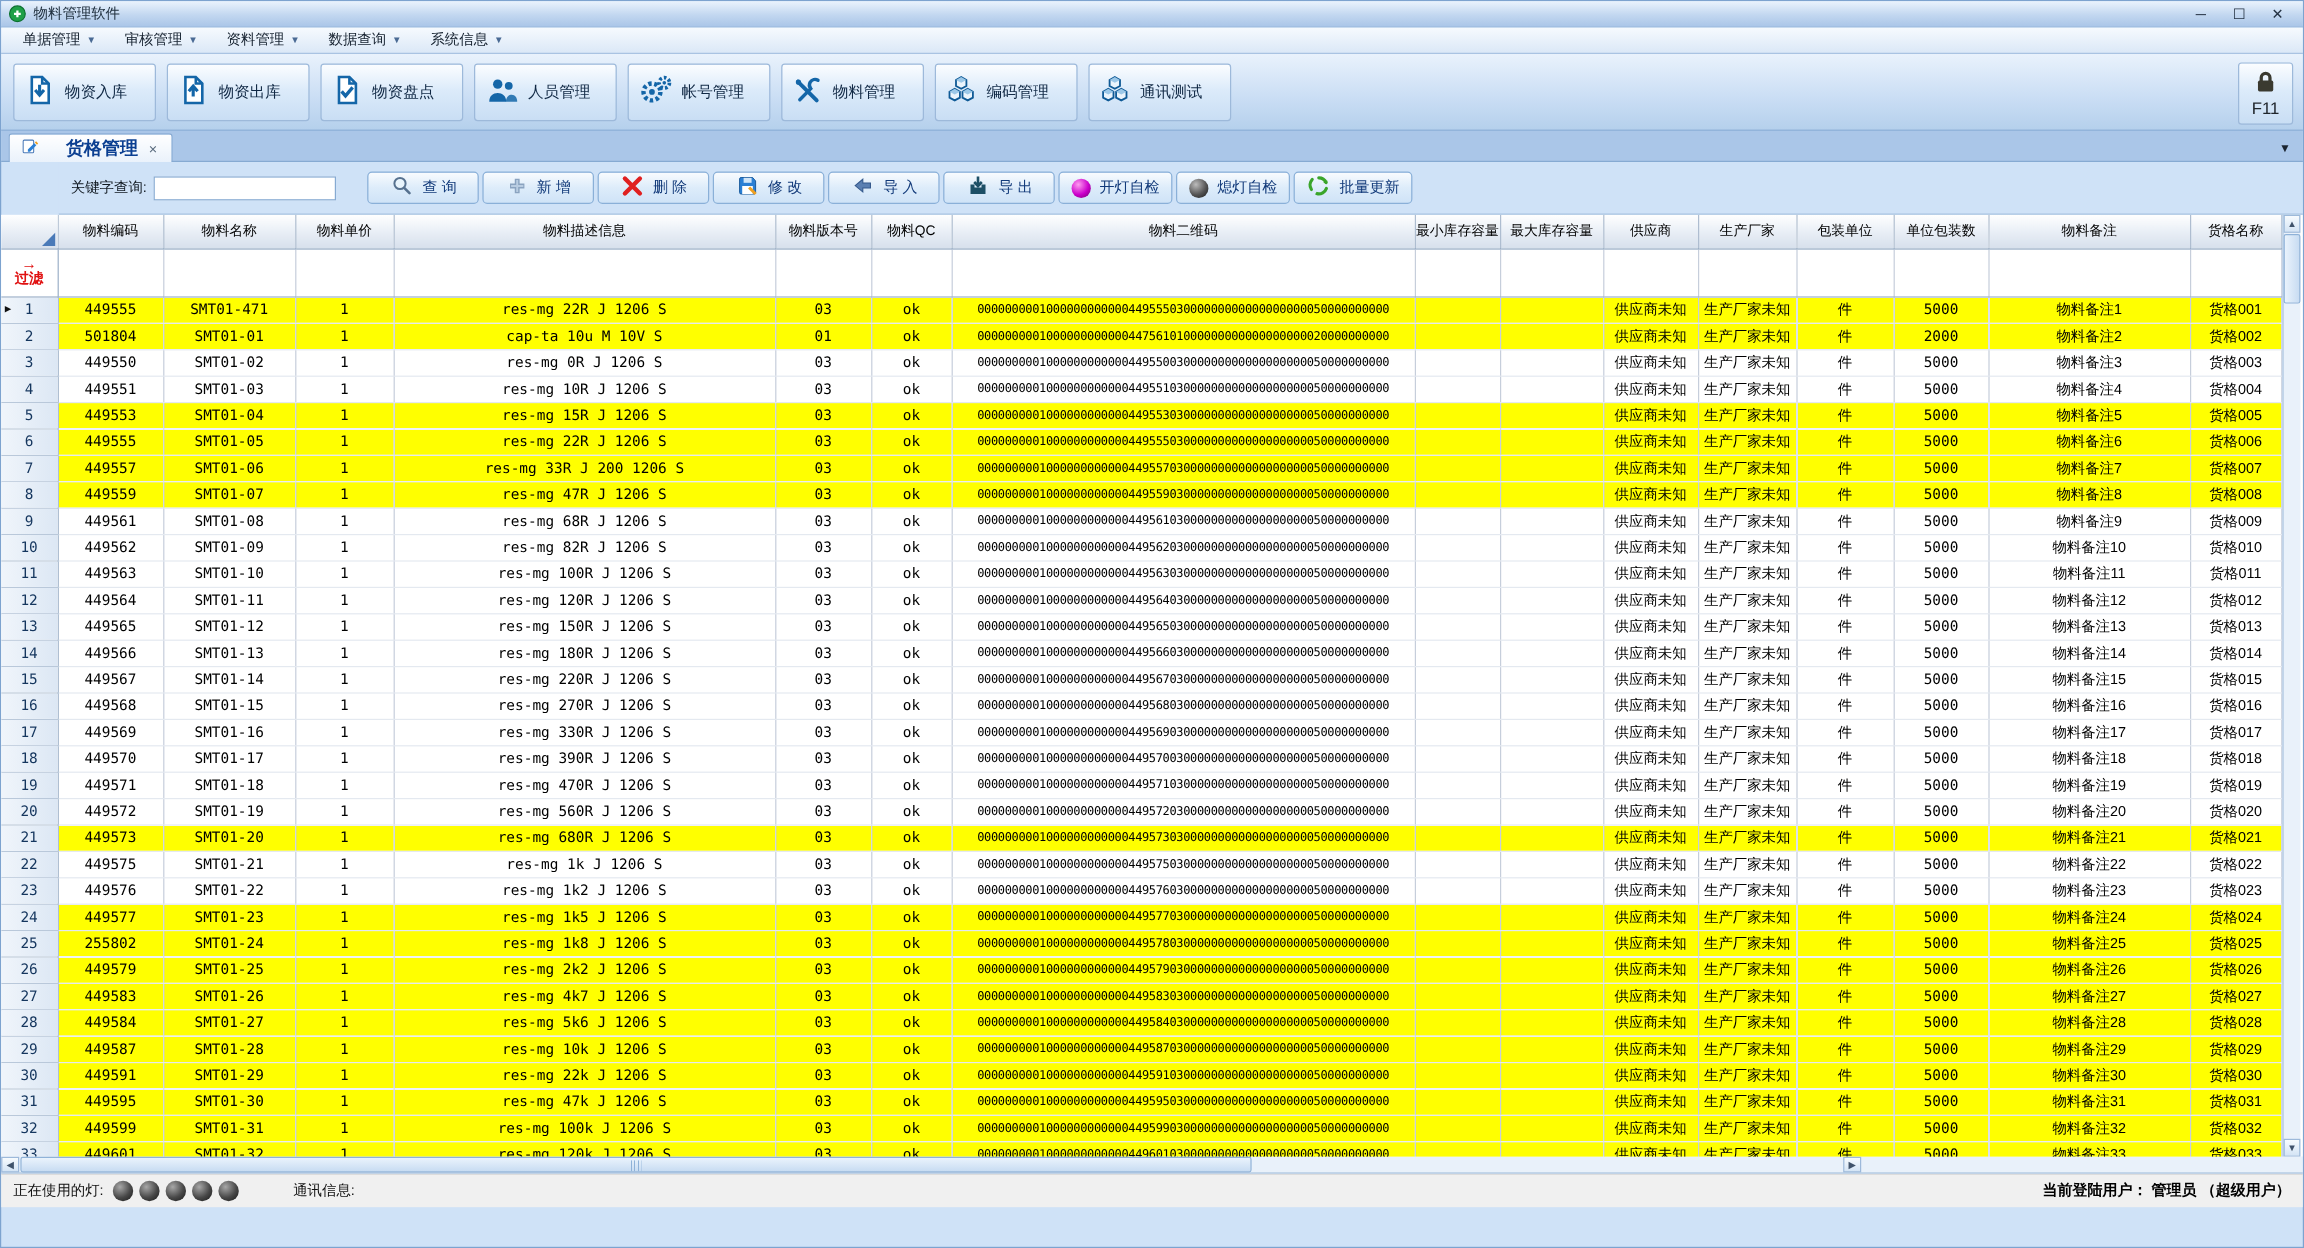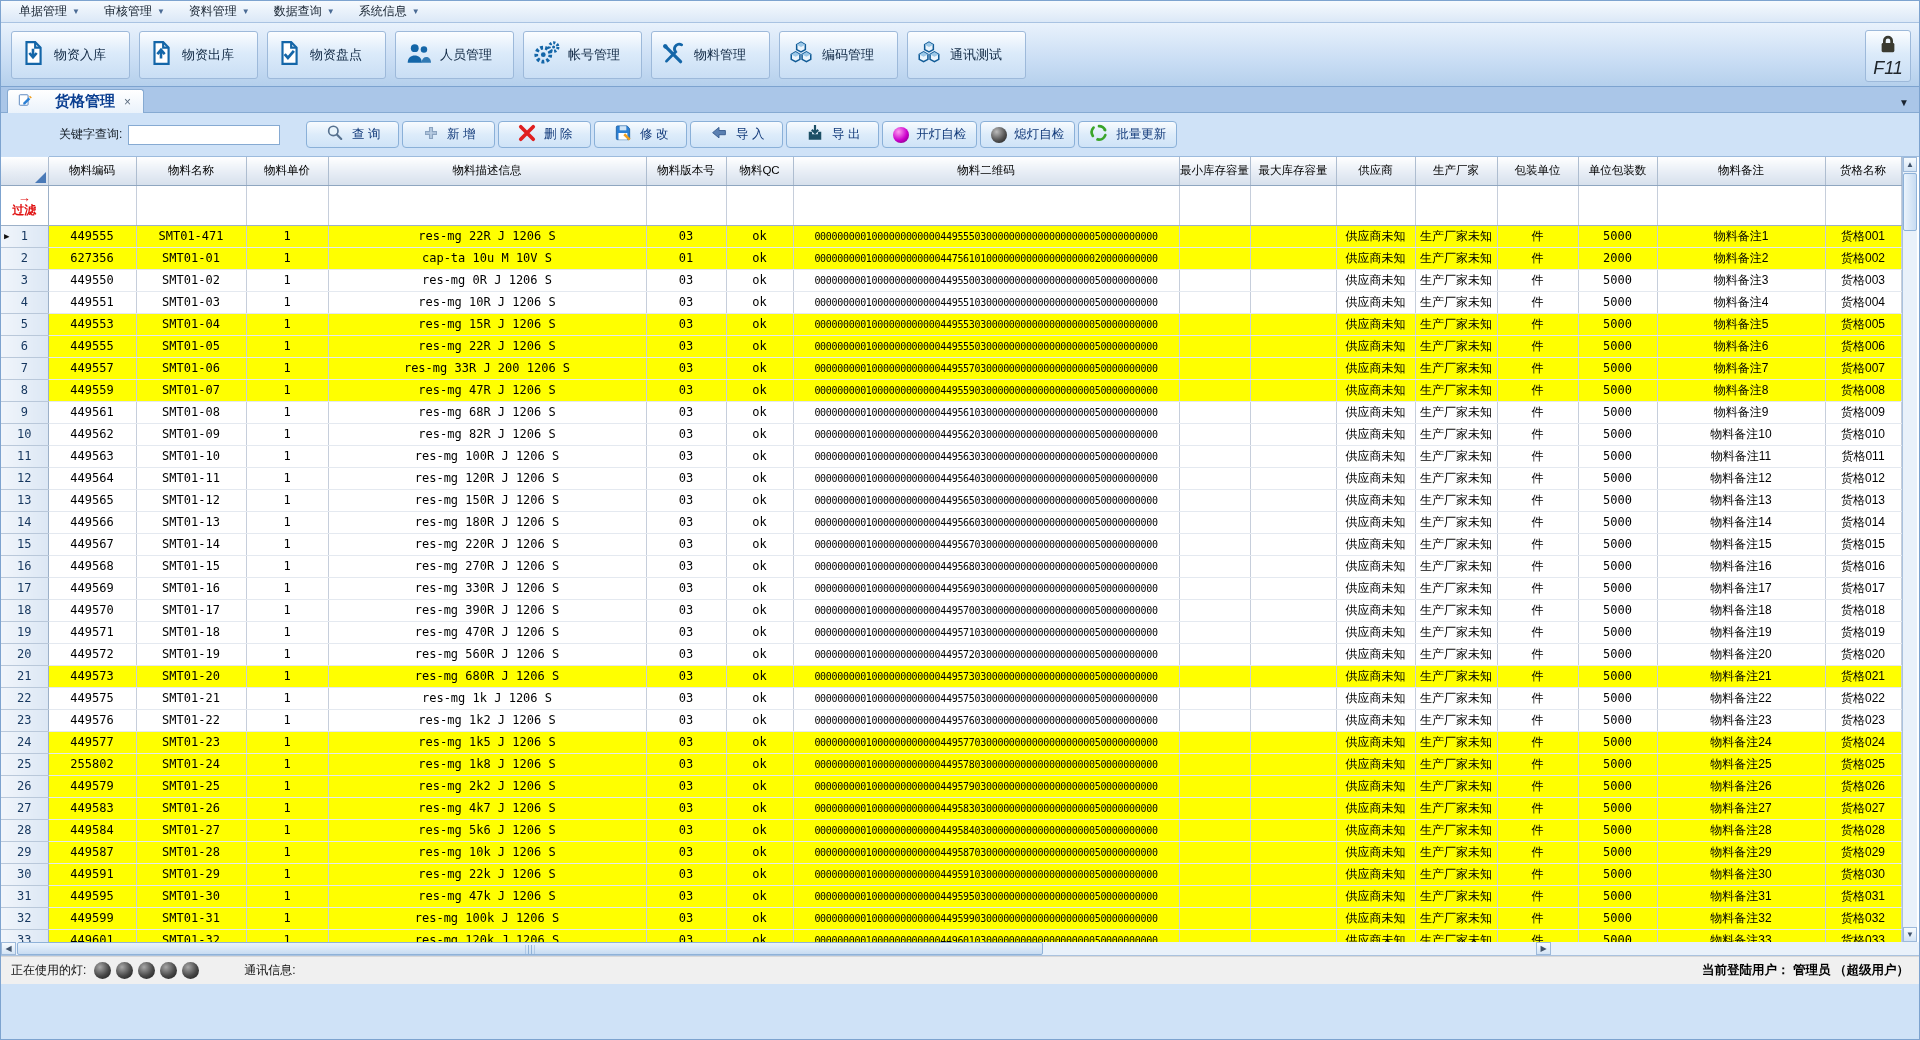--- a/index.html
+++ b/index.html
@@ -25,21 +25,21 @@
   .toolbar { height:64px; flex:0 0 64px; display:flex; align-items:center; padding:0 10px;
     background:linear-gradient(#e9f2fc,#c9ddf4 60%,#b5d0ec); border-bottom:1px solid #7da3cf; position:relative; }
   .toolbtns { display:flex; gap:9px; }
   .toolbtn { display:flex; align-items:center; gap:8px; width:119px; height:48px; padding:0 8px;
     border:1px solid #9db9da; border-radius:3px;
     background:linear-gradient(#fbfdff,#dcebfa 45%,#c9def4); }
   .toolbtn svg { flex:0 0 auto; }
   .toolbtn .tlabel { color:#102844; font-size:13px; white-space:nowrap; }
   .lockbtn { position:absolute; right:8px; top:7px; width:46px; height:52px; border:1px solid #9db9da; border-radius:3px;
     background:linear-gradient(#fbfdff,#dcebfa 45%,#c9def4); display:flex; flex-direction:column; align-items:center; justify-content:center; gap:1px; }
-  .lockbtn .flabel { font-size:18px; color:#20262c;font-style:italic; }
+  .lockbtn .flabel { font-size:14px; color:#20262c; }
 
   
   .tabstrip { height:26px; flex:0 0 26px; background:#aac6e8; display:flex; align-items:flex-end; padding:0 0 0 6px; position:relative;
     border-bottom:1px solid #86aad2; }
   .tab { height:24px; display:flex; align-items:center; gap:7px; padding:0 10px; border:1px solid #86aad2; border-bottom:none;
     border-radius:3px 3px 0 0; background:linear-gradient(#ffffff,#eaf2fb); margin-bottom:-1px; }
   .tab .tlab { color:#0b3f91; font-weight:bold; font-size:15px;margin-left:16px; }
   .tab .tclose { color:#5a6b7e; font-size:12px; padding:0 2px; }
   .overflow { position:absolute; right:10px; bottom:4px; color:#1a2430; font-size:10px; }
 
@@ -96,20 +96,34 @@
   .lamp { width:17px; height:17px; border-radius:50%; display:inline-block; margin-right:5px;
     background:radial-gradient(circle at 35% 30%, #a8a8a8, #484848 55%, #161616); }
   .lamps { display:flex; align-items:center; margin:0 40px 0 8px; }
   .usertext { margin-left:auto; color:#000; font-weight:bold; font-size:12.5px; }
 </style>
 </head>
 <body>
 
 <div class="app">
 
+  <div class="titlebar">
+    <span class="appicon">
+      <svg width="15" height="15" viewBox="0 0 16 16">
+          <circle cx="8" cy="8" r="7" fill="#1fa048" stroke="#0c7030"></circle>
+          <path d="M5 8h6M8 5v6" stroke="#fff" stroke-width="2"></path>
+        </svg>
+    </span>
+    <span class="title">物料管理软件</span>
+    <span class="wbtns">
+      <span class="wbtn">─</span>
+      <span class="wbtn">☐</span>
+      <span class="wbtn">✕</span>
+    </span>
+  </div>
 
   <div class="menubar" id="menubar">
       <div class="menuitem">
         <span>单据管理</span>
         <span class="caret">▼</span>
       </div>
       <div class="menuitem">
         <span>审核管理</span>
         <span class="caret">▼</span>
       </div>
@@ -381,21 +395,21 @@
             <td class="mono"></td>
             <td class="cjk">供应商未知</td>
             <td class="cjk">生产厂家未知</td>
             <td class="cjk">件</td>
             <td class="mono">5000</td>
             <td class="cjk">物料备注1</td>
             <td class="cjk">货格001</td>
           </tr>
           <tr class="datarow hl">
             <td class="rowhdr">2</td>
-            <td class="mono">627356</td>
+            <td class="mono">501804</td>
             <td class="mono">SMT01-01</td>
             <td class="mono">1</td>
             <td class="mono">cap-ta 10u M 10V S</td>
             <td class="mono">01</td>
             <td class="mono">ok</td>
             <td class="qr">000000000100000000000044756101000000000000000000020000000000</td>
             <td class="mono"></td>
             <td class="mono"></td>
             <td class="cjk">供应商未知</td>
             <td class="cjk">生产厂家未知</td>

